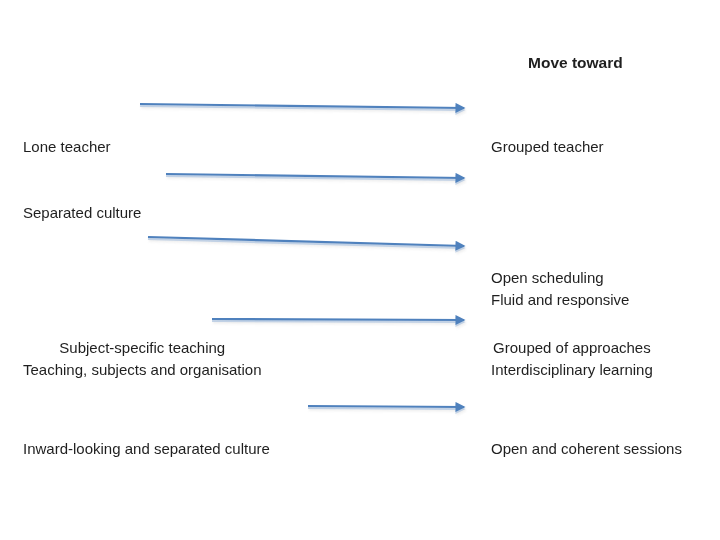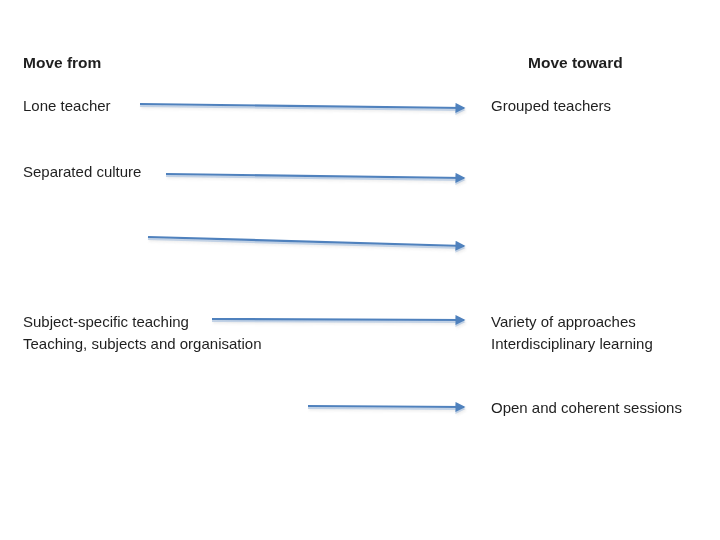--- a/index.html
+++ b/index.html
@@ -23,27 +23,28 @@
     line-height: 22px;
     white-space: nowrap;
   }
   .hdr-from   { left: 23px;  top: 52px; }
   .hdr-toward { left: 528px; top: 52px; }
   .cell {
     position: absolute;
     font-size: 15px;
     line-height: 22px;
     white-space: pre-line;
+    margin-top: 41px;
   }
   .cell.from   { left: 23px; }
   .cell.toward { left: 491px; }
   .r1 { top: 95px; }
   .r2 { top: 161px; }
   .r3 { top: 226px; }
-  .r4 { top: 311px; }
+  .r4 { top: 296px; text-align: center; }
   .r5 { top: 397px; }
   svg.arrows {
     position: absolute;
     left: 0;
     top: 0;
     pointer-events: none;
   }
   .arrow-group {
     filter: drop-shadow(0px 2px 0px rgba(168, 192, 222, 0.65))
             drop-shadow(1px 2px 1px rgba(130, 130, 130, 0.15));
@@ -51,35 +52,37 @@
   .arrow-group line {
     stroke-width: 2.2;
     stroke-linecap: butt;
   }
 </style>
 </head>
 <body>
 
 <div class="slide">
 
-  <div class="hdr hdr-from">Move from</div>
 
   <div class="hdr hdr-toward">Move toward</div>
 
   <div class="cell from r1">Lone teacher</div>
-  <div class="cell toward r1">Grouped teachers</div>
+  <div class="cell toward r1">Grouped teacher</div>
 
   <div class="cell from r2">Separated culture</div>
 
+  <div class="cell toward r3">Open scheduling
+Fluid and responsive</div>
 
   <div class="cell from r4">Subject-specific teaching
 Teaching, subjects and organisation</div>
-  <div class="cell toward r4">Variety of approaches
+  <div class="cell toward r4">Grouped of approaches
 Interdisciplinary learning</div>
 
+  <div class="cell from r5">Inward-looking and separated culture</div>
   <div class="cell toward r5">Open and coherent sessions</div>
 
   <svg class="arrows" width="720" height="540" viewBox="0 0 720 540" aria-hidden="true">
     <defs>
       <marker id="arrowhead" viewBox="0 0 10 10" refX="8.5" refY="5" markerWidth="13" markerHeight="10" markerUnits="userSpaceOnUse" orient="auto">
         <path d="M 0 0 L 10 5 L 0 10 Z" fill="#4f81bd"></path>
       </marker>
     </defs>
     <g class="arrow-group">
       <line x1="140" y1="104" x2="464" y2="108" marker-end="url(#arrowhead)" stroke="#4f81bd"></line>

